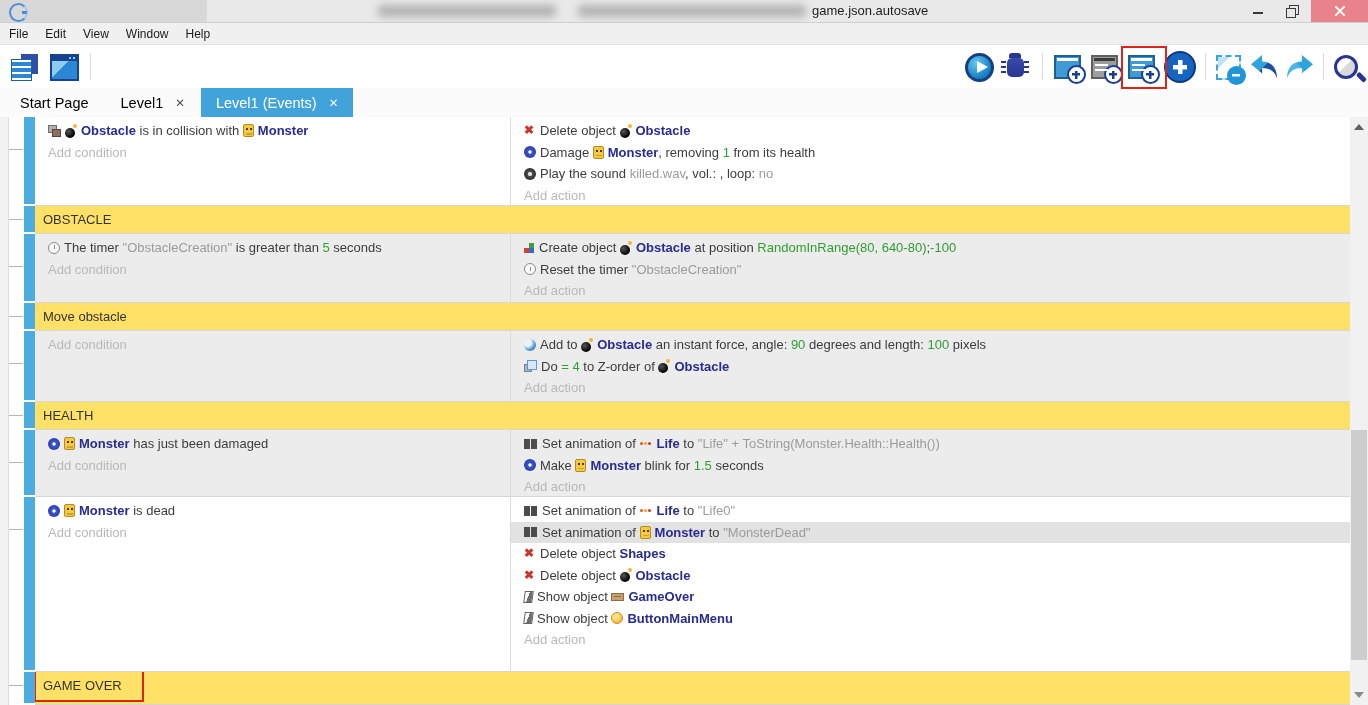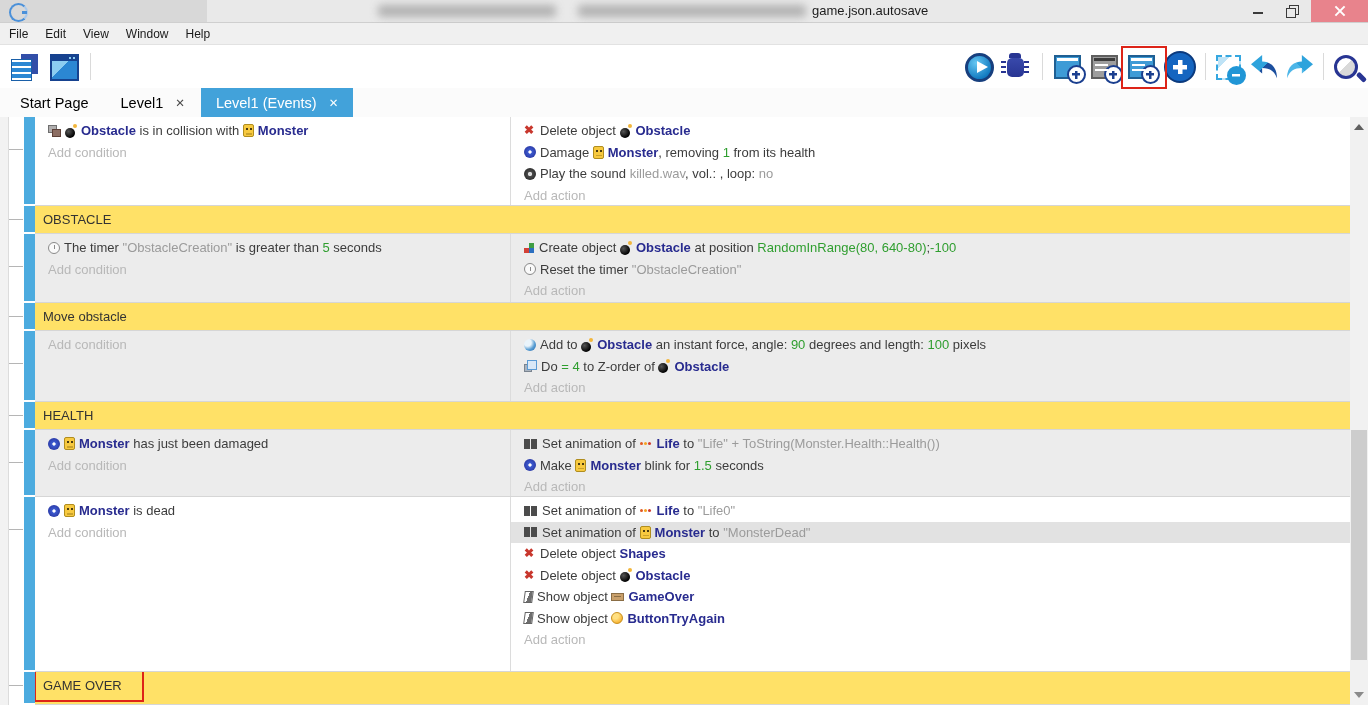--- a/index.html
+++ b/index.html
@@ -355,21 +355,21 @@
             <div class="conds">
               <div class="line"><span class="ic i-health"></span><span class="ic i-monster"></span><span class="t-o">Monster</span><span class="t-p"> is dead</span></div>
               <div class="line"><span class="t-ph">Add condition</span></div>
             </div>
             <div class="acts">
               <div class="line"><span class="ic i-anim"></span><span class="t-p">Set animation of </span><span class="ic i-life"></span><span class="t-o">Life</span><span class="t-p"> to </span><span class="t-g">"Life0"</span></div>
               <div class="line hl"><span class="ic i-anim"></span><span class="t-p">Set animation of </span><span class="ic i-monster"></span><span class="t-o">Monster</span><span class="t-p"> to </span><span class="t-g">"MonsterDead"</span></div>
               <div class="line"><span class="ic i-delete"></span><span class="t-p">Delete object </span><span class="t-o">Shapes</span></div>
               <div class="line"><span class="ic i-delete"></span><span class="t-p">Delete object </span><span class="ic i-bomb"></span><span class="t-o">Obstacle</span></div>
               <div class="line"><span class="ic i-show"></span><span class="t-p">Show object </span><span class="ic i-gameover"></span><span class="t-o">GameOver</span></div>
-              <div class="line"><span class="ic i-show"></span><span class="t-p">Show object </span><span class="ic i-button"></span><span class="t-o">ButtonTryAgain</span></div>
+              <div class="line"><span class="ic i-show"></span><span class="t-p">Show object </span><span class="ic i-button"></span><span class="t-o">ButtonMainMenu</span></div>
               <div class="line"><span class="t-ph">Add action</span></div>
             </div>
           </div>
         </div>
         <div class="block" style="height: 33px;">
           <div class="bar">
             <div class="bar-in"></div>
           </div>
           <div class="bc comment"><span>GAME OVER</span><div class="annot-comment"></div></div>
         </div>

